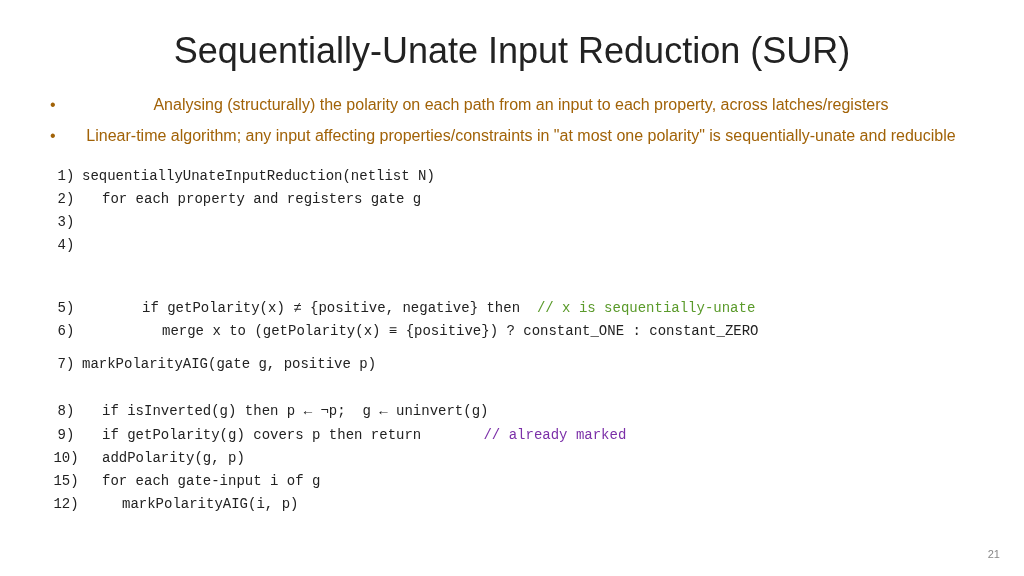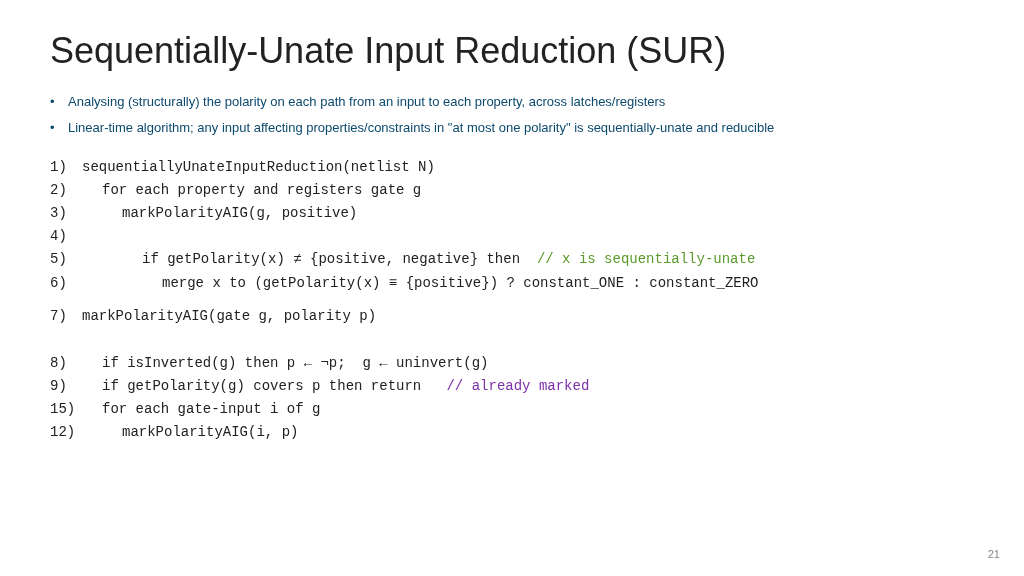--- a/index.html
+++ b/index.html
@@ -10,36 +10,37 @@
       font-family: 'Segoe UI', Arial, sans-serif;
       color: #222;
       overflow: hidden;
       position: relative;
     }
     .slide {
       width: 1024px;
       height: 576px;
       padding: 30px 50px 30px 50px;
       position: relative;
+      text-align: center;
     }
     .title {
       font-size: 36px;
       font-weight: 300;
       color: #222;
       margin-bottom: 22px;
       line-height: 1.15;
     }
     .bullets {
       margin-bottom: 18px;
       padding-left: 0;
       list-style: none;
     }
     .bullets li {
-      font-size: 13px;
-      color: #0c4a6e;
+      font-size: 16px;
+      color: #a16207;
       margin-bottom: 7px;
       padding-left: 18px;
       position: relative;
       line-height: 1.45;
     }
     .bullets li::before {
       content: '•';
       position: absolute;
       left: 0;
       top: 0;
@@ -61,25 +62,27 @@
       display: inline-block;
       user-select: none;
     }
     .code-text {
       white-space: pre;
     }
     .comment-green {
       color: #5a9a2a;
       font-family: 'Consolas', 'Courier New', monospace;
       font-size: 14px;
+      margin-top: 40px;
     }
     .comment-purple {
       color: #7b2fa8;
       font-family: 'Consolas', 'Courier New', monospace;
       font-size: 14px;
+      margin-left: 37px;
     }
     .spacer {
       height: 10px;
     }
     .page-number {
       position: absolute;
       bottom: 16px;
       right: 24px;
       font-size: 11px;
       color: #888;
@@ -100,47 +103,50 @@
   <div class="code-line">
         <span class="line-num">1)</span>
         <span class="code-text" style="padding-left: 0px;">sequentiallyUnateInputReduction(netlist N)</span>
       </div>
       <div class="code-line">
         <span class="line-num">2)</span>
         <span class="code-text" style="padding-left: 20px;">for each property and registers gate g</span>
       </div>
       <div class="code-line">
         <span class="line-num">3)</span>
-        <span class="code-text" style="padding-left: 40px;">markPolarityAIG(g, positive)</span>
       </div>
       <div class="code-line">
         <span class="line-num">4)</span>
       </div>
       <div class="code-line">
         <span class="line-num">5)</span>
         <span class="code-text" style="padding-left: 60px;">if getPolarity(x) ≠ {positive, negative} then  </span>
         <span class="comment-green">// x is sequentially-unate</span>
       </div>
       <div class="code-line">
         <span class="line-num">6)</span>
         <span class="code-text" style="padding-left: 80px;">merge x to (getPolarity(x) ≡ {positive}) ? constant_ONE : constant_ZERO</span>
       </div>
       <div class="spacer"></div>
       <div class="code-line">
         <span class="line-num">7)</span>
-        <span class="code-text" style="padding-left: 0px;">markPolarityAIG(gate g, polarity p)</span>
+        <span class="code-text" style="padding-left: 0px;">markPolarityAIG(gate g, positive p)</span>
       </div>
       <div class="code-line">
         <span class="line-num">8)</span>
         <span class="code-text" style="padding-left: 20px; margin-top: 24px;">if isInverted(g) then p ← ¬p;  g ← uninvert(g)</span>
       </div>
       <div class="code-line">
         <span class="line-num">9)</span>
         <span class="code-text" style="padding-left: 20px;">if getPolarity(g) covers p then return   </span>
         <span class="comment-purple">// already marked</span>
+      </div>
+      <div class="code-line">
+        <span class="line-num">10)</span>
+        <span class="code-text" style="padding-left: 20px;">addPolarity(g, p)</span>
       </div>
       <div class="code-line">
         <span class="line-num">15)</span>
         <span class="code-text" style="padding-left: 20px;">for each gate-input i of g</span>
       </div>
       <div class="code-line">
         <span class="line-num">12)</span>
         <span class="code-text" style="padding-left: 40px; font-family: Liberation Mono, monospace;">markPolarityAIG(i, p)</span>
       </div>
     </div>

